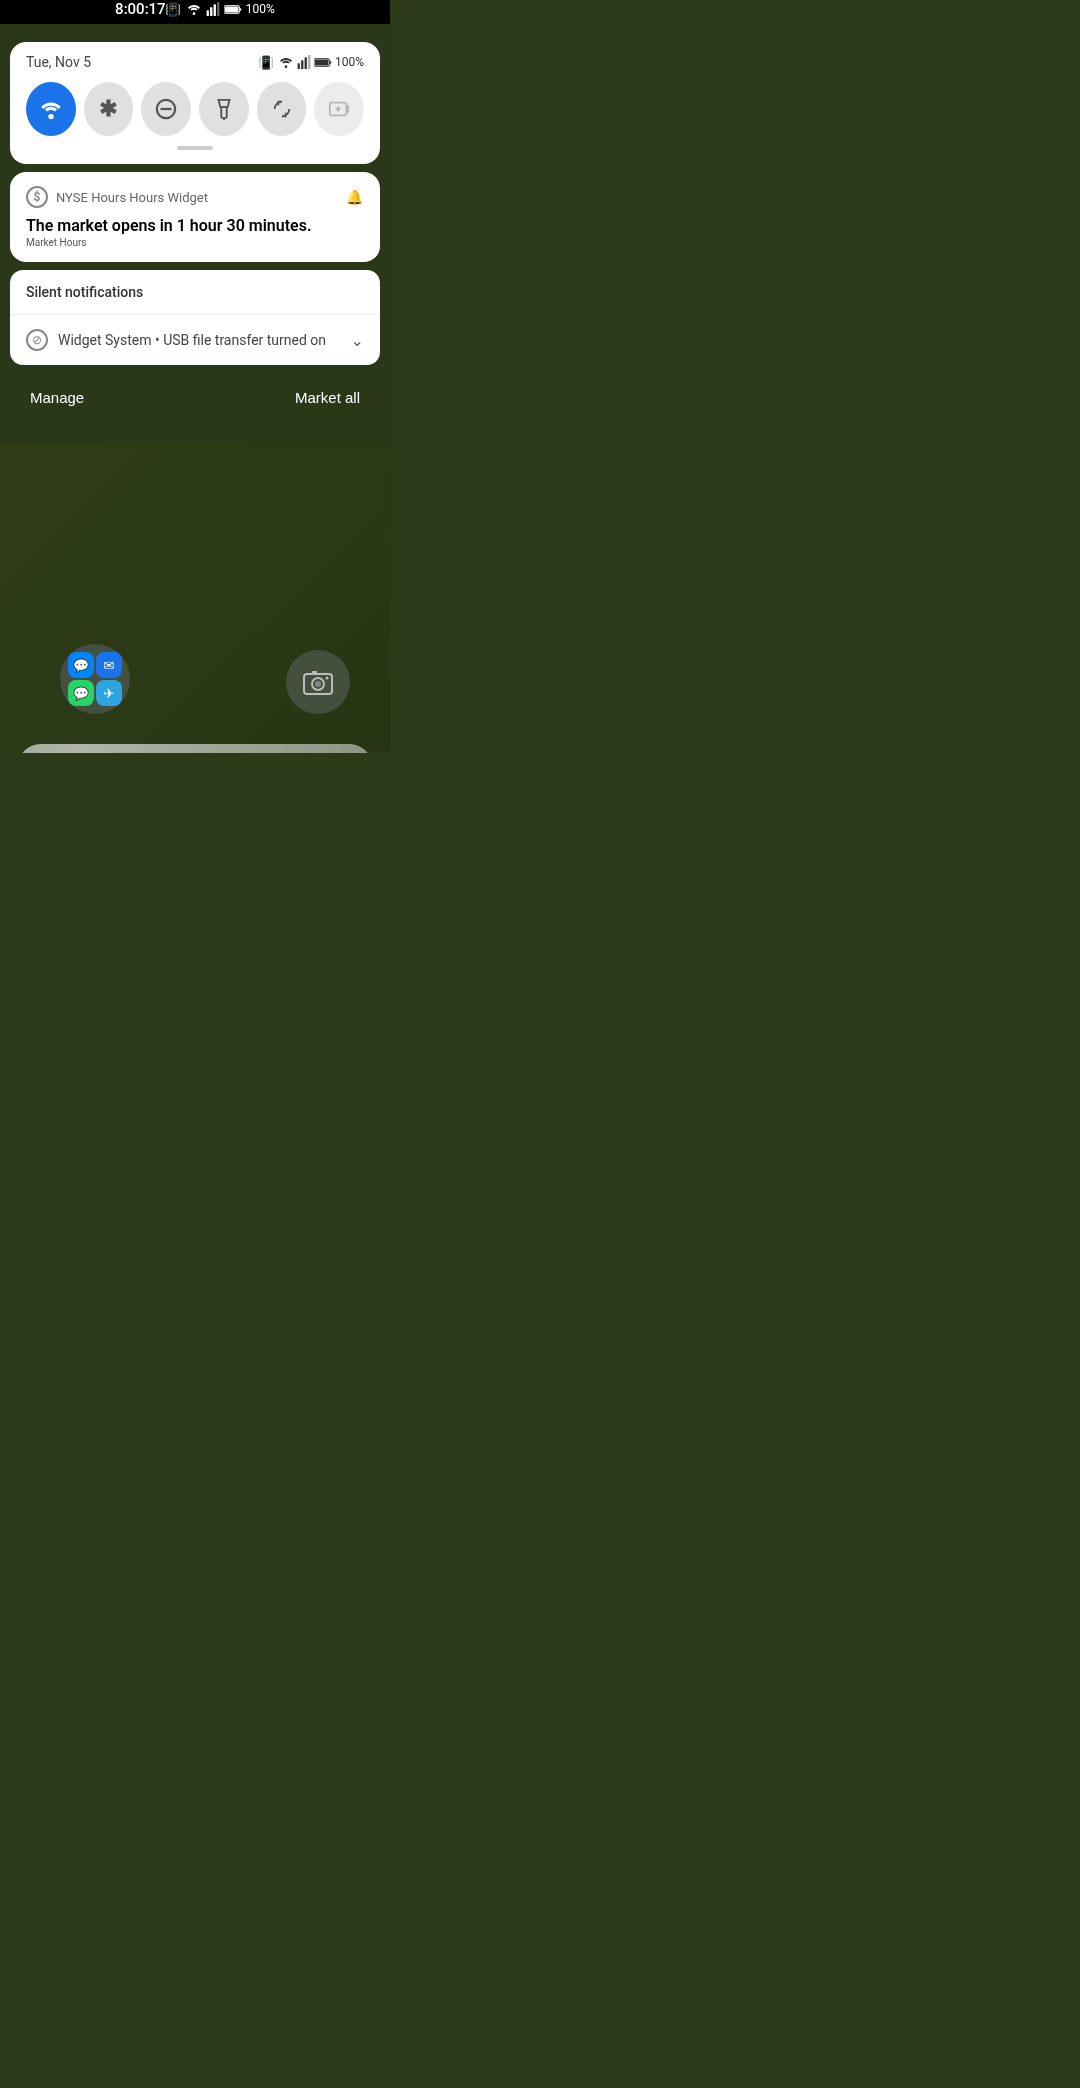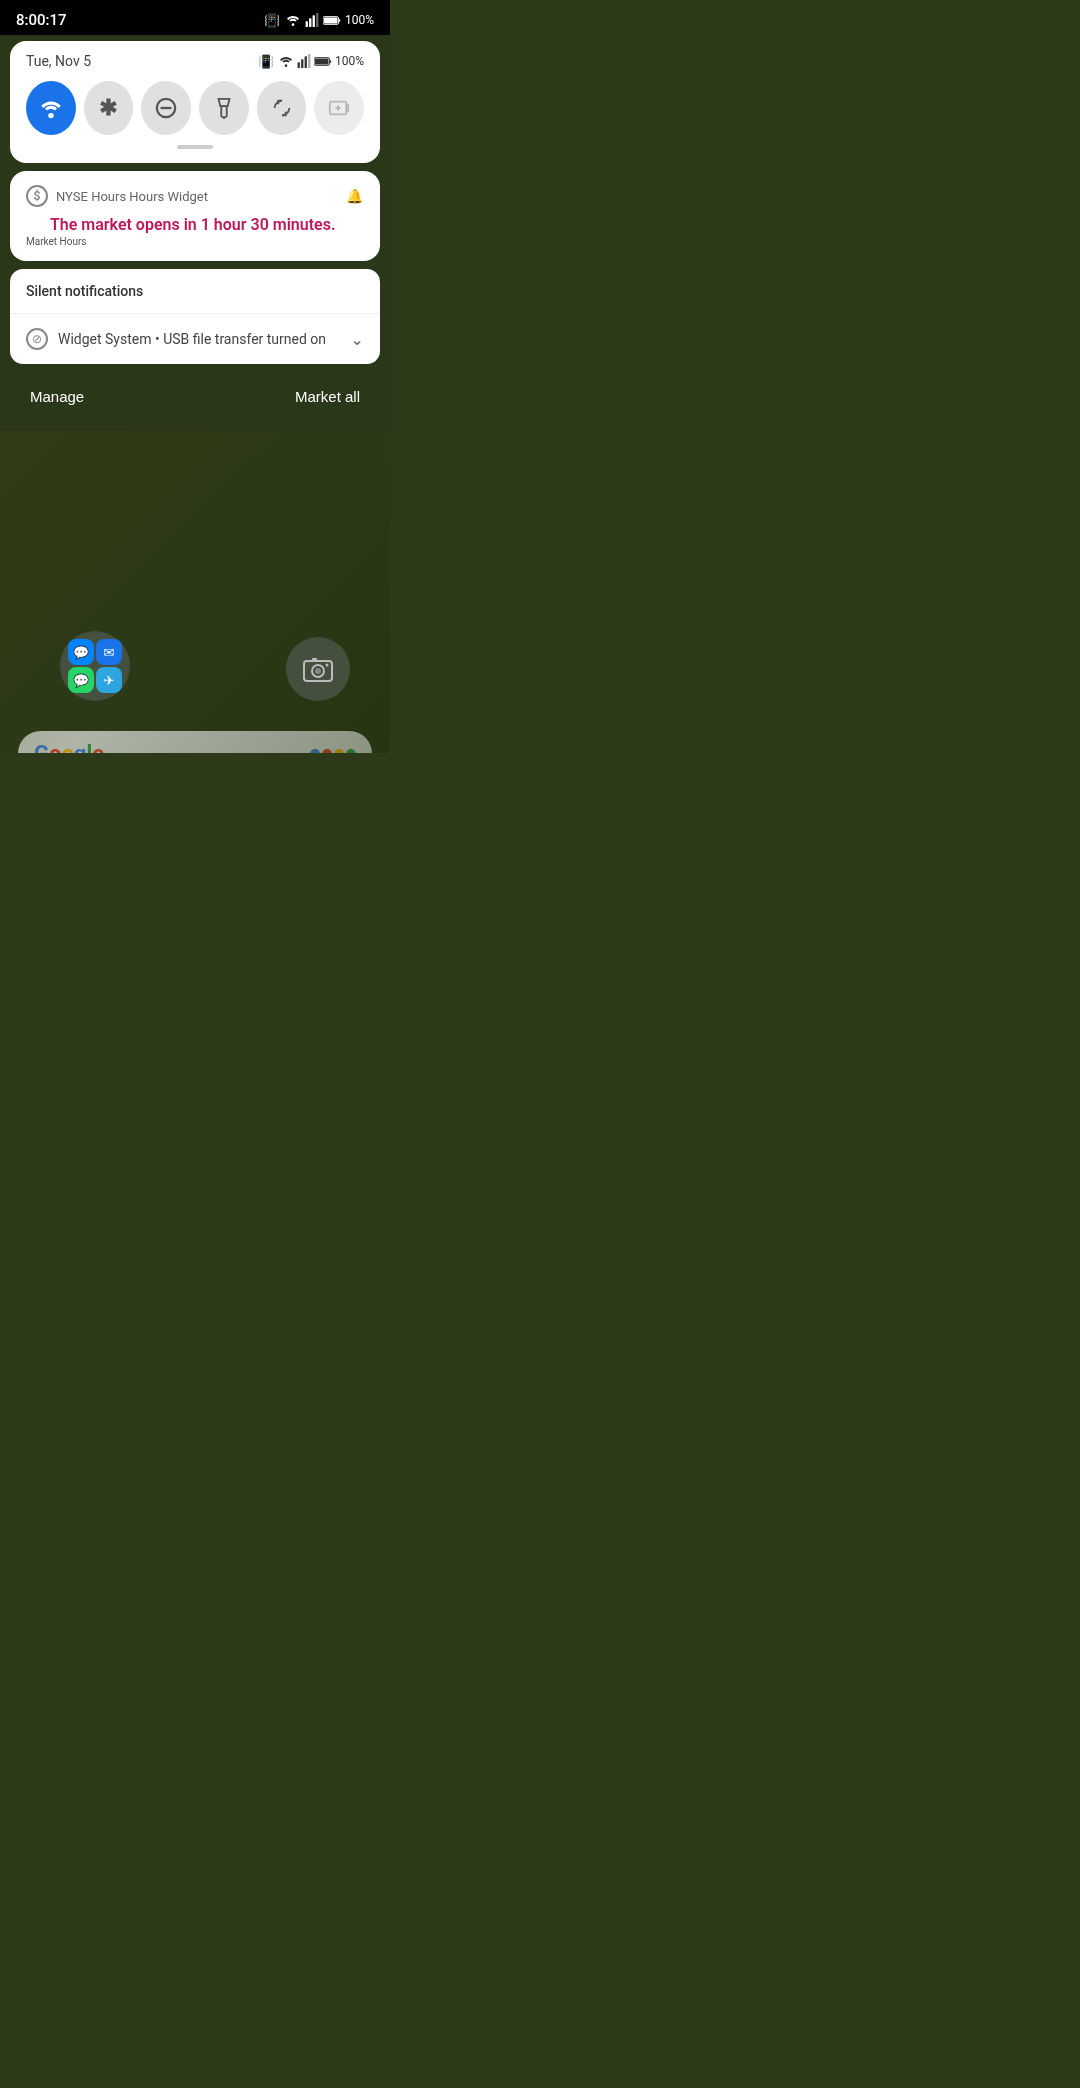--- a/index.html
+++ b/index.html
@@ -9,24 +9,24 @@
       height: 753px;
       background: #2d3a1a;
       font-family: 'Roboto', Arial, sans-serif;
       position: relative;
       overflow: hidden;
     }
 
     
     .status-bar {
       background: #000;
-      padding: 11px 16px 6px;
-      display: flex;
-      align-items: center;
-      justify-content: space-between;
+      padding: 0 16px 6px;
+      display: flex;
+      align-items: center;
+      justify-content: center;
     }
 
     .status-time {
       color: #fff;
       font-size: 15px;
       font-weight: 500;
     }
 
     .status-icons {
       display: flex;
@@ -35,21 +35,21 @@
     }
 
     .status-icons span {
       color: #fff;
       font-size: 12px;
     }
 
     
     .notification-panel {
       background: rgba(0,0,0,0.05);
-      padding: 6px 10px;
+      padding: 18px 10px;
     }
 
     
     .quick-settings-card {
       background: #fff;
       border-radius: 16px;
       padding: 12px 16px 14px;
       margin-bottom: 8px;
     }
 
@@ -136,23 +136,22 @@
     }
 
     .notif-bell {
       font-size: 14px;
       color: #666;
     }
 
     .notif-title {
       font-size: 16px;
       font-weight: 600;
-      color: #be185d;
+      color: #000000;
       margin-bottom: 2px;
-      margin-left: 24px;
     }
 
     .notif-subtitle {
       font-size: 10px;
       color: #555;
     }
 
     
     .silent-card {
       background: #fff;

